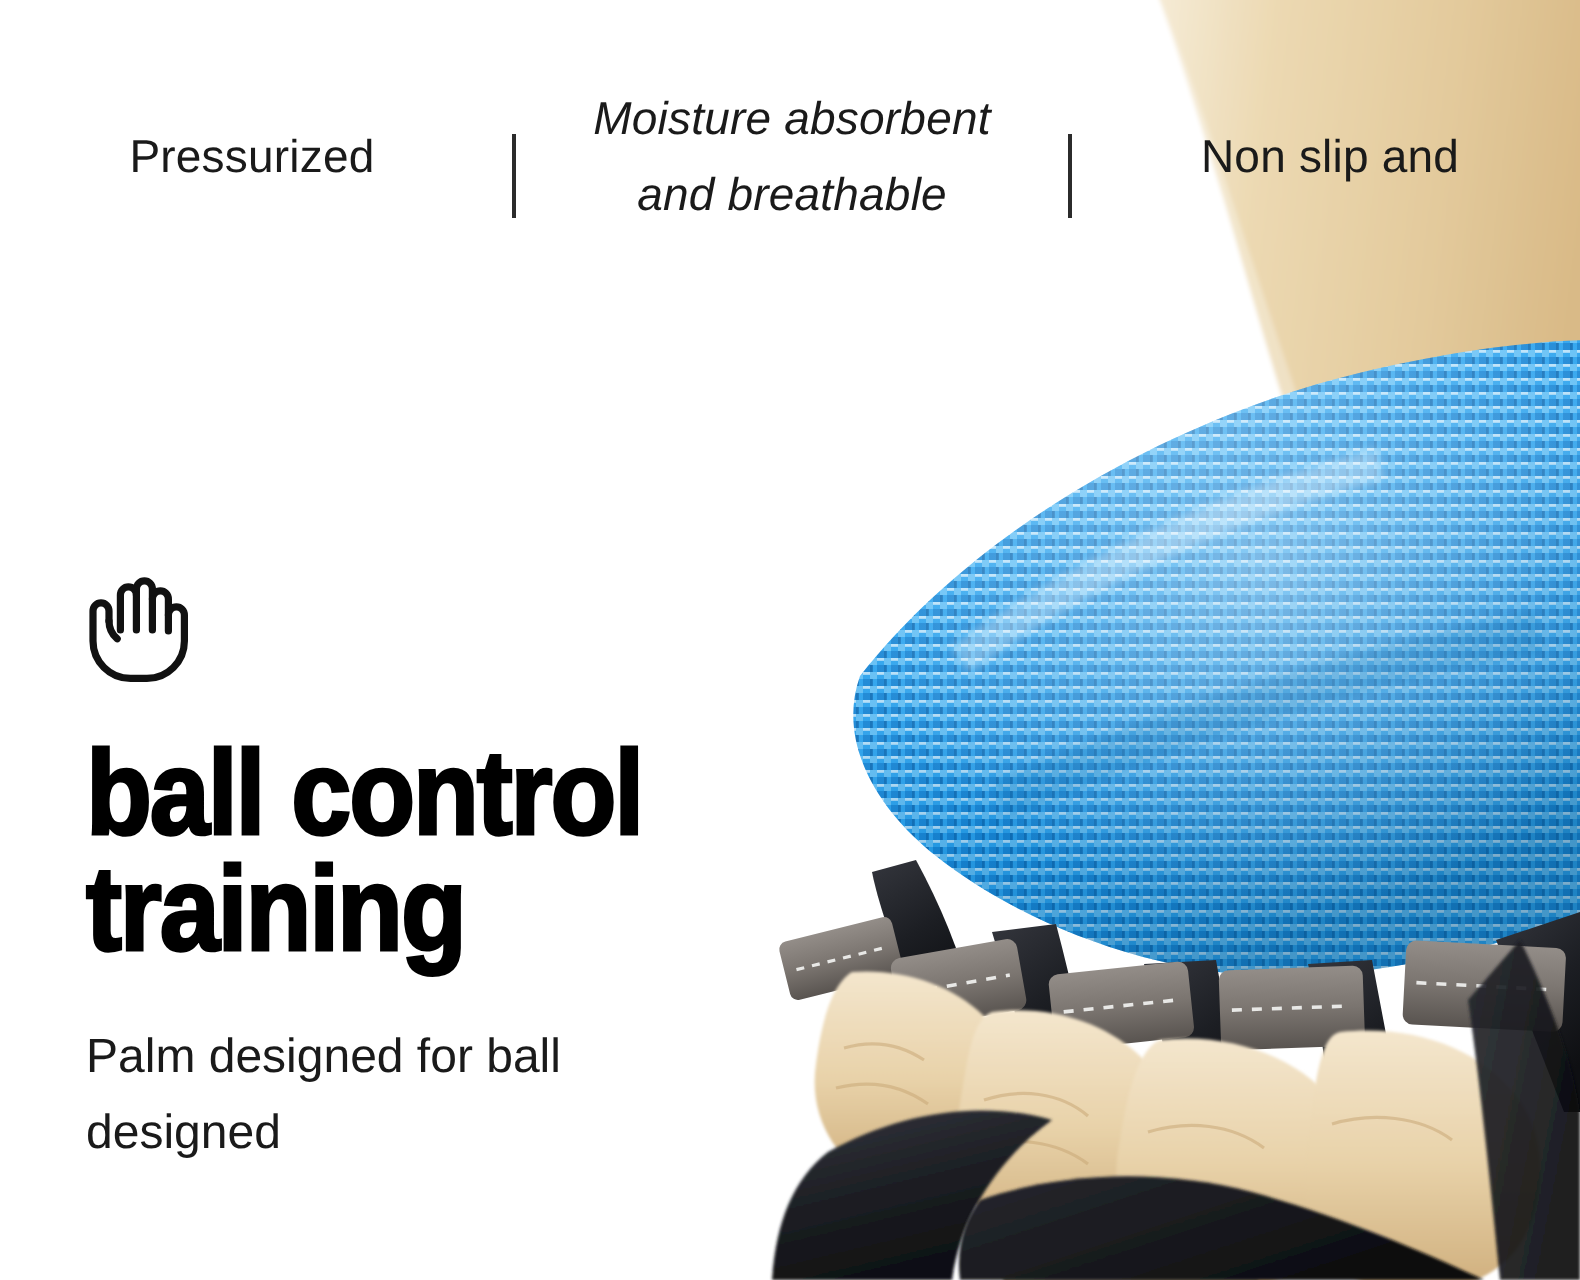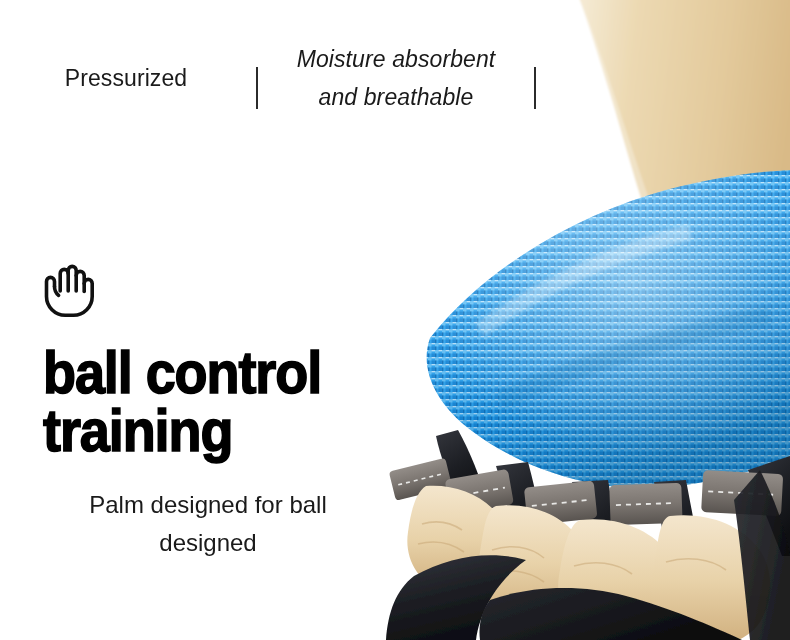--- a/index.html
+++ b/index.html
@@ -60,21 +60,21 @@
     display: block;
     width: 2px;
     height: 42px;
     background: #2b2b2b;
   }
 
   
   .copy-block {
     position: absolute;
     left: 43px;
-    top: 260px;
+    top: 284px;
     width: 420px;
     z-index: 40;
   }
 
   .hand-icon {
     display: block;
     width: 54px;
     height: 58px;
     margin-bottom: 26px;
   }
@@ -95,21 +95,21 @@
     display: block;
   }
 
   .subcopy {
     margin: 26px 0 0 0;
     font-size: 24px;
     line-height: 38px;
     color: #1a1a1a;
     max-width: 330px;
   }
-  .subcopy .sl { display: block; text-align: center; }
+  .subcopy .sl { display: block; }
 
   
   .photo {
     position: absolute;
     right: 0;
     top: 0;
     width: 460px;
     height: 640px;
     z-index: 10;
     overflow: hidden;
@@ -306,20 +306,21 @@
     <div class="feature-cell c2">
       <span class="fline">Moisture absorbent</span>
       <span class="fline">and breathable</span>
     </div>
 
     <div class="feature-divider">
       <span></span>
     </div>
 
     <div class="feature-cell c3">
+      <span class="fline">Non slip and</span>
     </div>
 
   </div>
 
   <div class="copy-block">
 
     <svg class="hand-icon" viewBox="0 0 54 58" aria-hidden="true">
       <g fill="none" stroke="#111111" stroke-width="3.6" stroke-linecap="round" stroke-linejoin="round">
 
         <path d="M11.5,26.5 L11.5,21.5 C11.5,19.2 9.7,17.4 7.5,17.4

